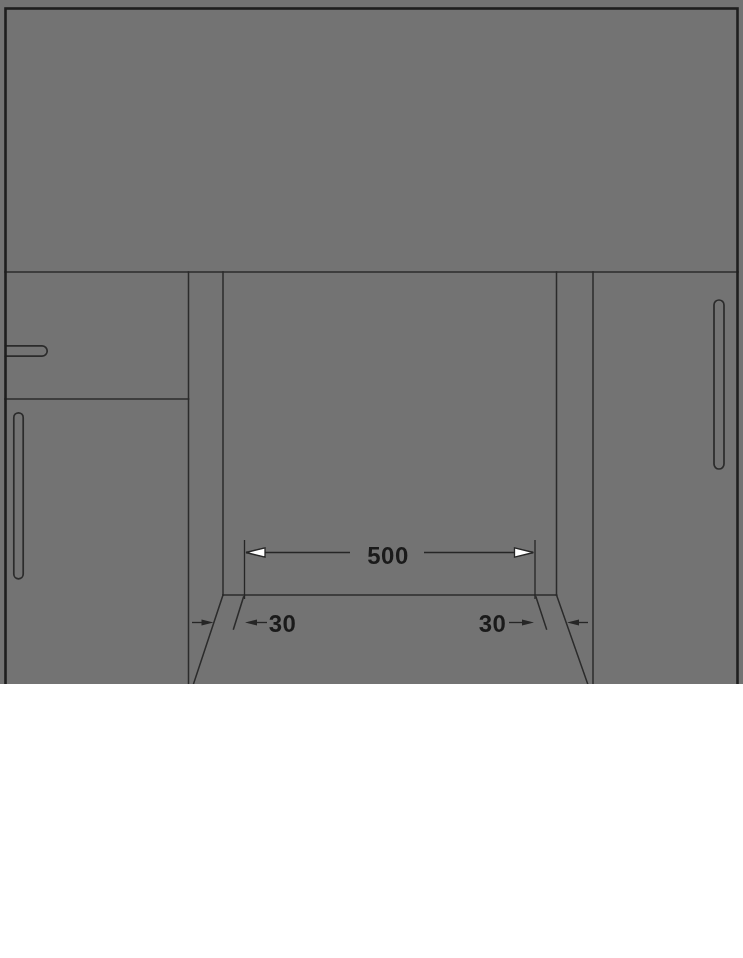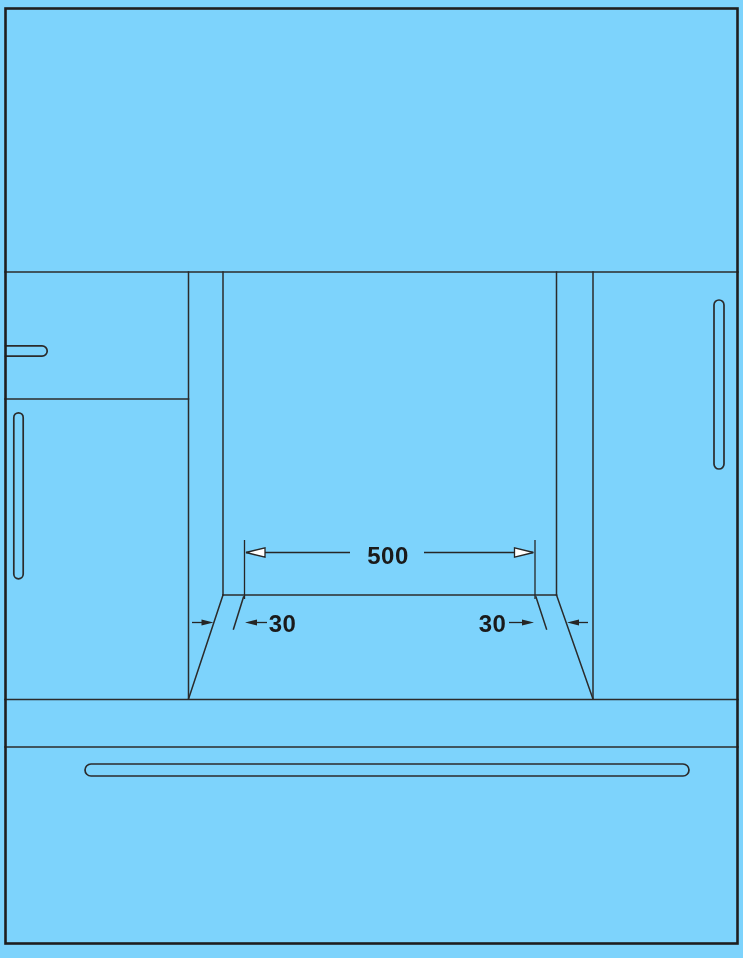--- a/index.html
+++ b/index.html
@@ -3,22 +3,22 @@
 <meta charset="utf-8">
 <style>
   html, body {
     margin: 0;
     padding: 0;
     background: #ffffff;
   }
   .stage {
     position: relative;
     width: 743px;
-    height: 958px;
-    background: #7dd3fc;
+    height: 684px;
+    background: #737373;
     overflow: hidden;
   }
   svg { display: block; }
   .dim-label {
     font-family: "Liberation Sans", sans-serif;
     font-weight: 700;
     font-size: 24px;
     letter-spacing: 0.5px;
   }
 </style>

